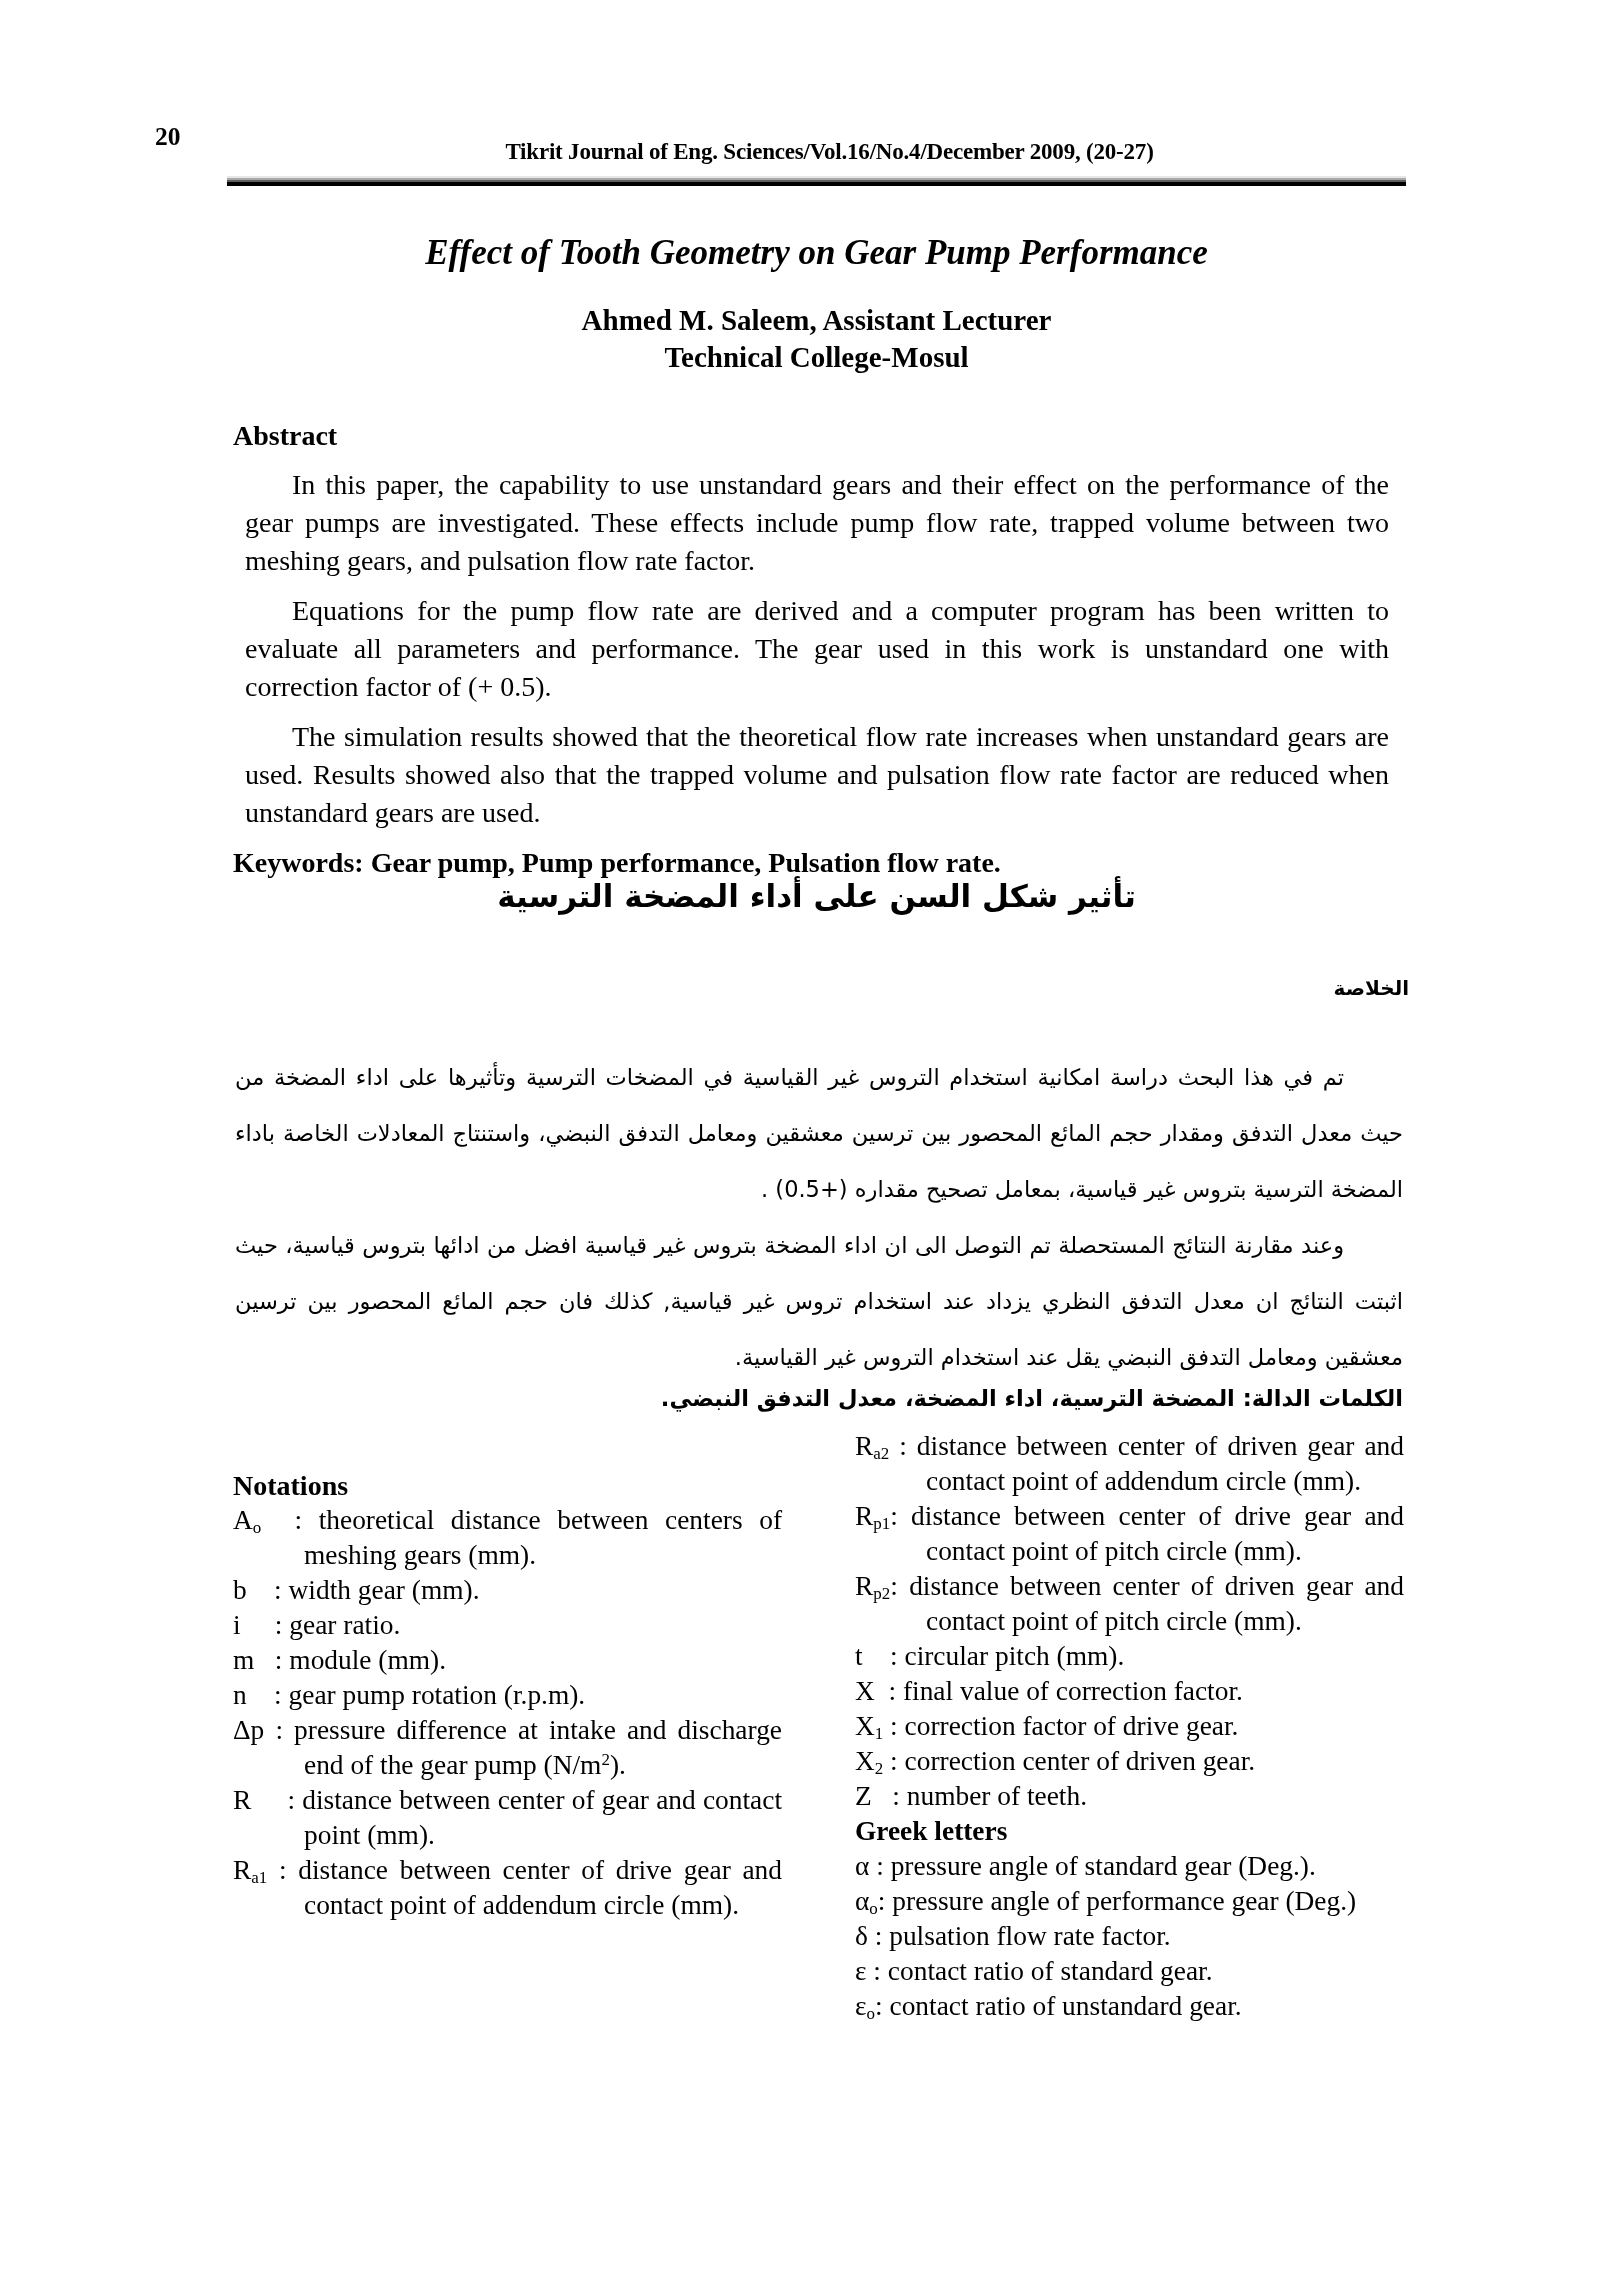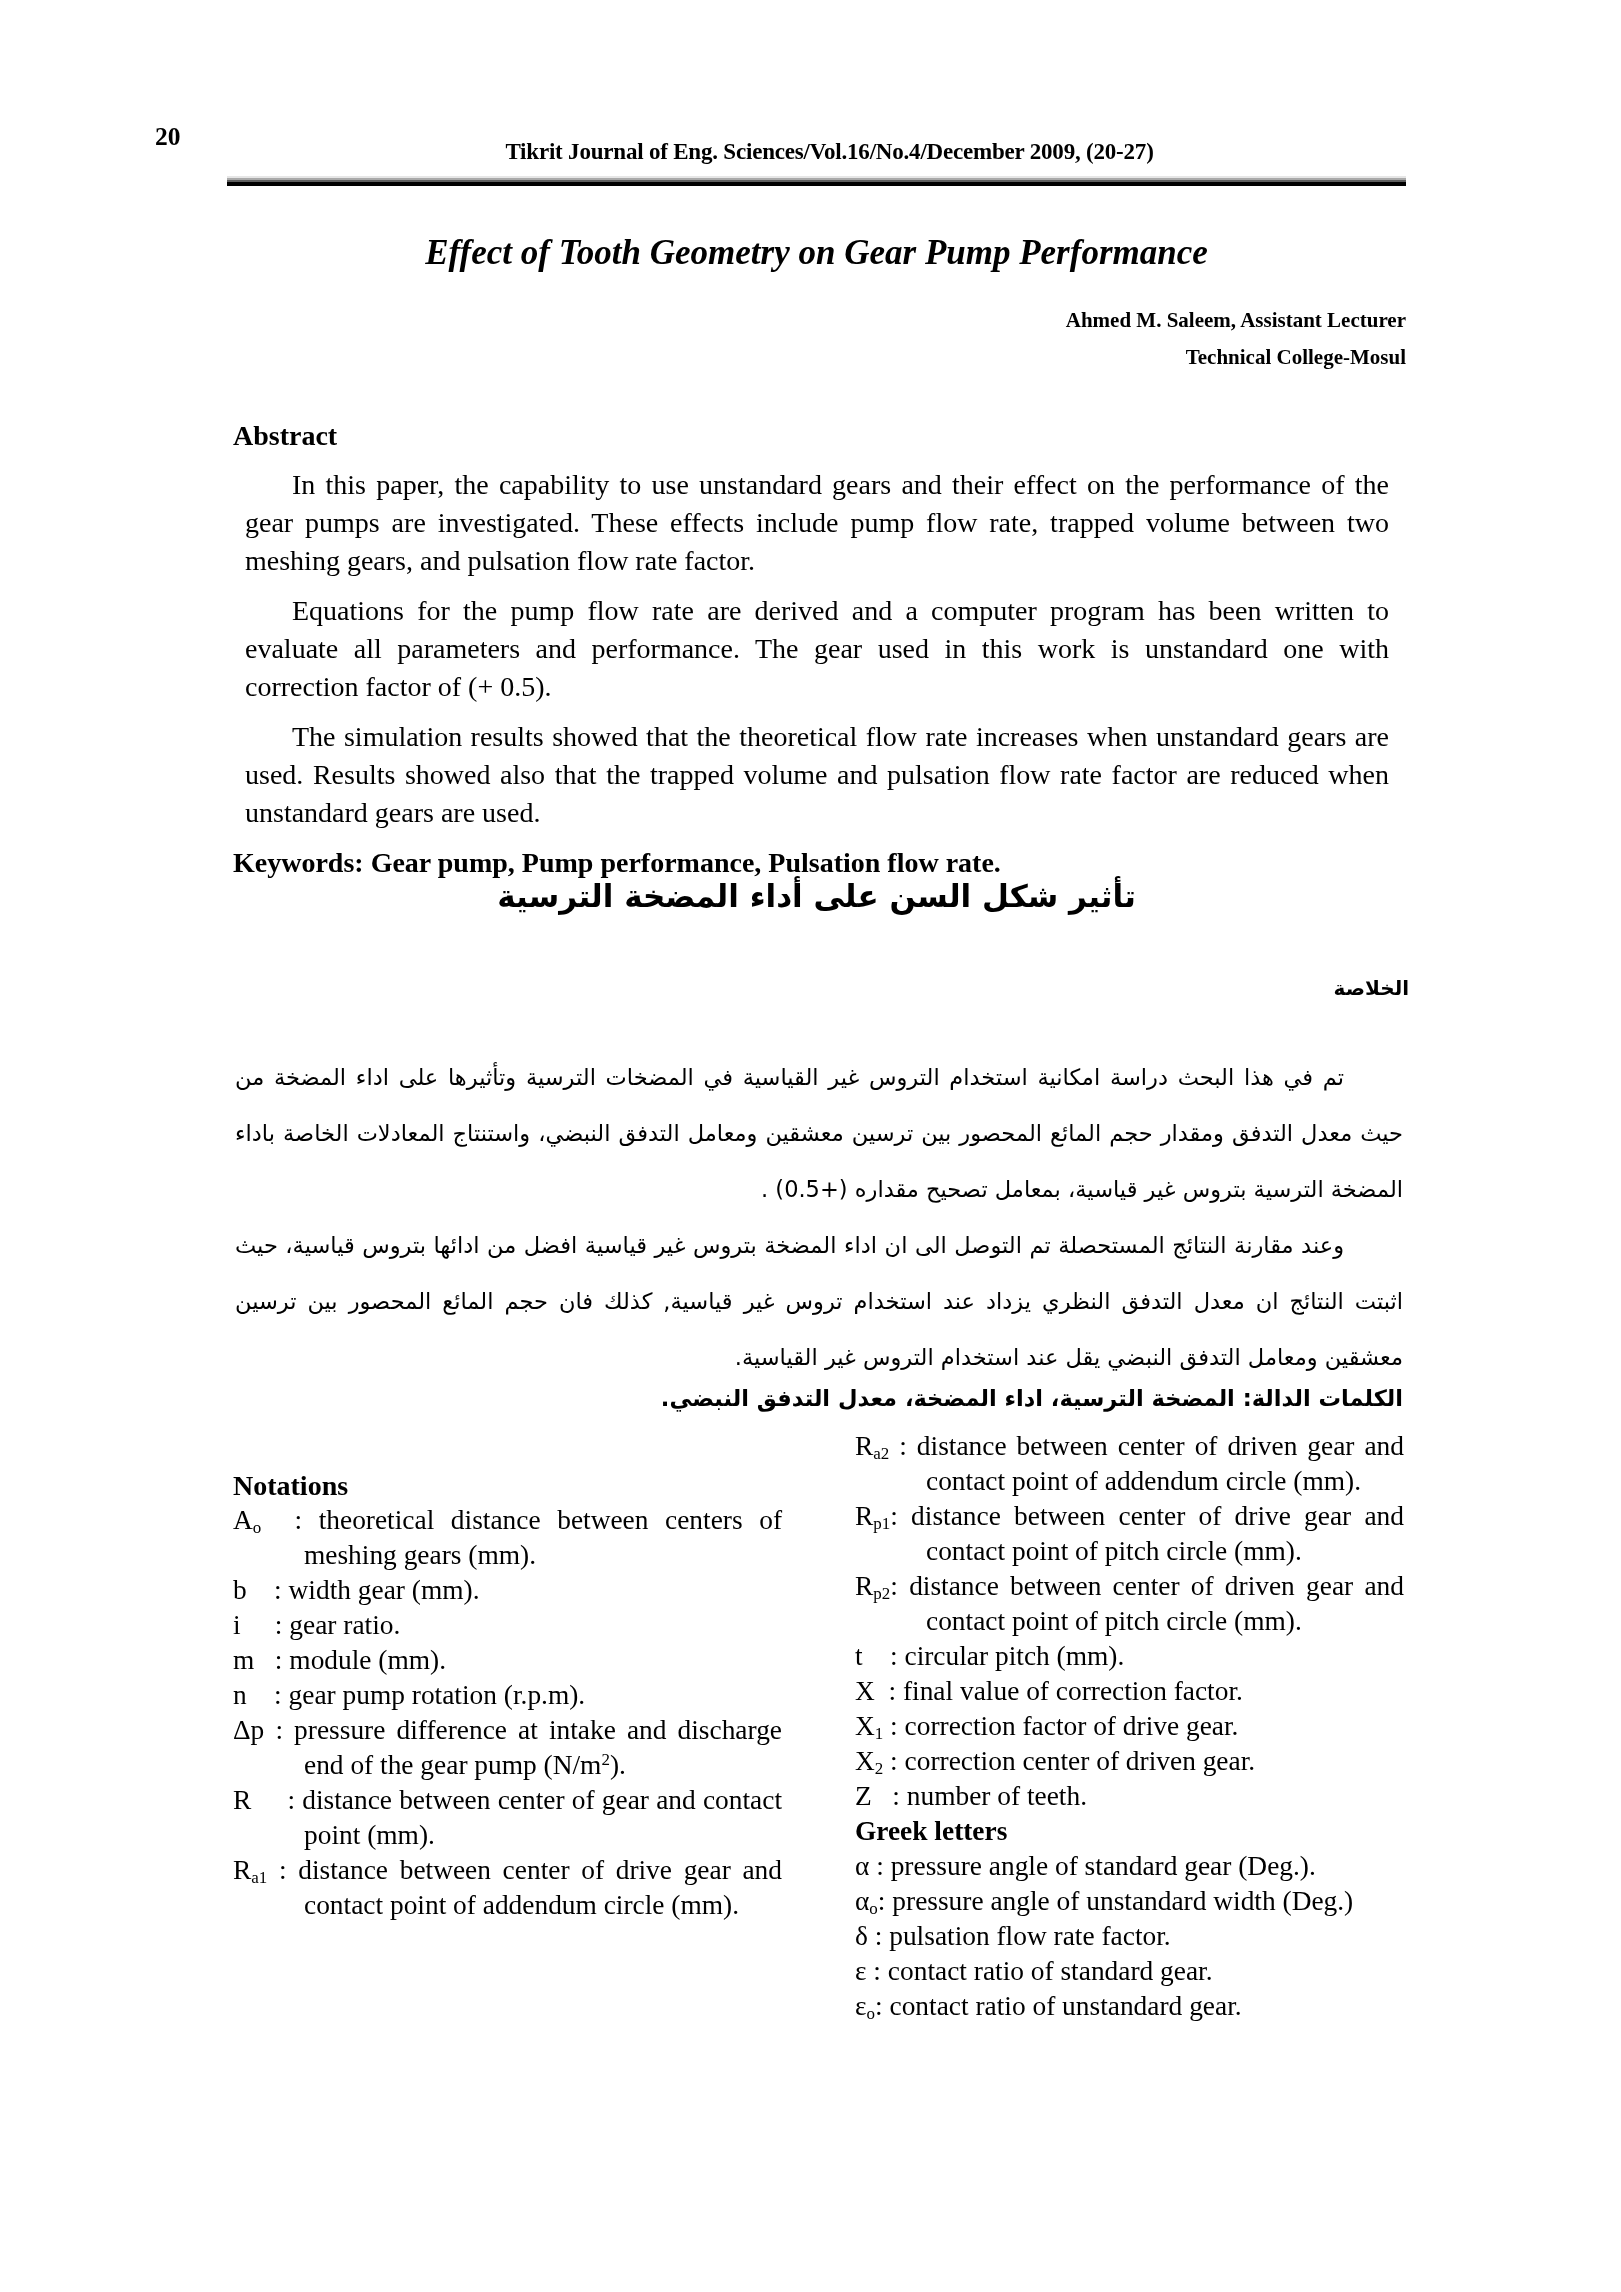--- a/index.html
+++ b/index.html
@@ -6,22 +6,22 @@
   body { width: 1621px; height: 2293px; position: relative; overflow: hidden;
          font-family: "Liberation Serif", "DejaVu Serif", serif; color: #000; }
   .abs { position: absolute; }
   .page-num { left: 155px; top: 122px; font-size: 25.5px; font-weight: bold; }
   .running-head { left: 240px; width: 1179px; top: 139px; text-align: center;
                   font-size: 23px; font-weight: bold; letter-spacing: -0.2px; }
   .rule { left: 227px; width: 1179px; top: 176px; height: 9.8px; }
   .rule div { height: 2px; }
   .title { left: 227px; width: 1179px; top: 233px; text-align: center;
            font-size: 35px; font-weight: bold; font-style: italic; }
-  .author { left: 227px; width: 1179px; top: 302px; text-align: right;
-            font-size: 21px; font-weight: bold; line-height: 37px; }
+  .author { left: 227px; width: 1179px; top: 302px; text-align: center;
+            font-size: 29px; font-weight: bold; line-height: 37px; }
   .section-head { font-size: 28px; font-weight: bold; }
   .abstract-head { left: 233px; top: 420px; }
   .abstract-body { left: 233px; width: 1168px; top: 454px; font-size: 28px;
                    line-height: 38px; text-align: justify; }
   .abstract-body p { margin: 12px; text-indent: 47px; text-align: justify; text-align-last: left; }
   .keywords { font-weight: bold; }
   .arabic { font-family: "DejaVu Sans", sans-serif; direction: rtl; }
   .ar-title { left: 227px; width: 1179px; top: 878px; text-align: center;
               font-size: 31px; font-weight: bold; }
   .ar-abs-head { right: 212px; top: 976px; font-size: 20px; font-weight: bold; }
@@ -93,19 +93,19 @@
       <div class="hang" style="text-align: justify;"><span>R<sub>p2</sub></span><span style="white-space: pre;">: </span><span>distance between center of driven gear and contact point of pitch circle (mm).</span></div>
       <div class="hang" style="text-align: justify;"><span>t</span><span style="white-space: pre;">    : </span><span>circular pitch (mm).</span></div>
       <div class="hang" style="text-align: justify;"><span>X</span><span style="white-space: pre;">  : </span><span>final value of correction factor.</span></div>
       <div class="hang" style="text-align: justify;"><span>X<sub>1</sub></span><span style="white-space: pre;"> : </span><span>correction factor of drive gear.</span></div>
       <div class="hang" style="text-align: justify;"><span>X<sub>2</sub></span><span style="white-space: pre;"> : </span><span>correction center of driven gear.</span></div>
       <div class="hang" style="text-align: justify;"><span>Z</span><span style="white-space: pre;">   : </span><span>number of teeth.</span></div>
     </div>
   <div class="greek-head">Greek letters</div>
   <div id="notes-greek">
       <div class="hang" style="text-align: justify;"><span>α</span><span style="white-space: pre;"> : </span><span>pressure angle of standard gear (Deg.).</span></div>
-      <div class="hang" style="text-align: justify;"><span>α<sub>o</sub></span><span style="white-space: pre;">: </span><span>pressure angle of unstandard width (Deg.)</span></div>
+      <div class="hang" style="text-align: justify;"><span>α<sub>o</sub></span><span style="white-space: pre;">: </span><span>pressure angle of performance gear (Deg.)</span></div>
       <div class="hang" style="text-align: justify;"><span>δ</span><span style="white-space: pre;"> : </span><span>pulsation flow rate factor.</span></div>
       <div class="hang" style="text-align: justify;"><span>ε</span><span style="white-space: pre;"> : </span><span>contact ratio of standard gear.</span></div>
       <div class="hang" style="text-align: justify;"><span>ε<sub>o</sub></span><span style="white-space: pre;">: </span><span>contact ratio of unstandard gear.</span></div>
     </div>
 </div>
 
 
 </body></html>

